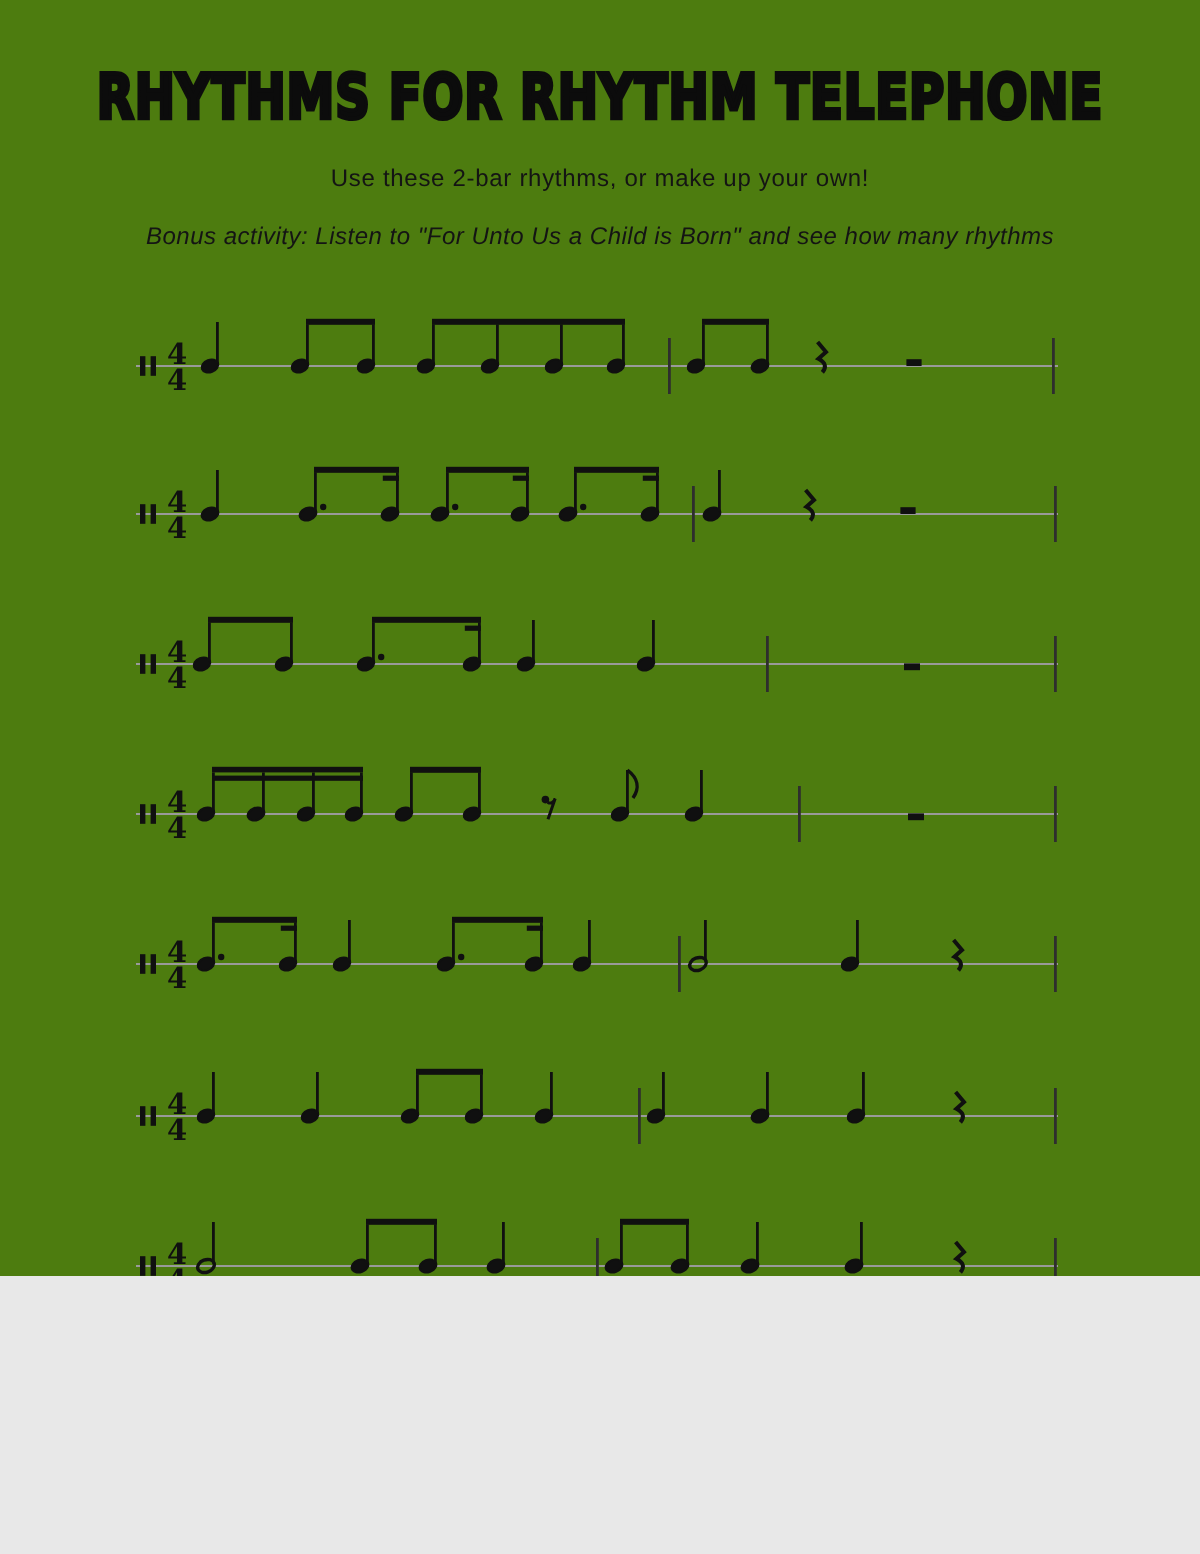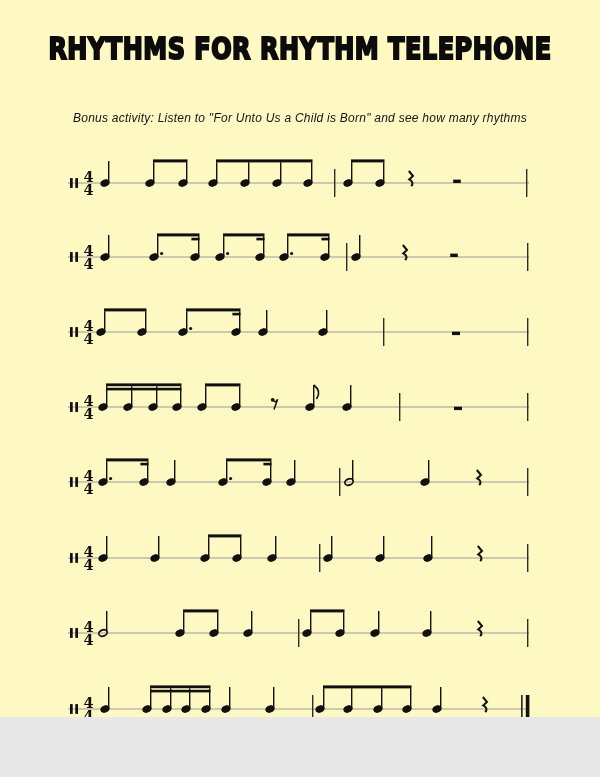--- a/index.html
+++ b/index.html
@@ -1,18 +1,18 @@
 <!DOCTYPE html>
 <html><head>
 <meta charset="utf-8">
 <style>
   html,body{margin:0;padding:0;background:#e8e8e8;}
   .page{
-    position:relative;width:600px;height:717px;margin:0 auto;
-    background:#fef9c3;overflow:hidden;
+    position:relative;width:600px;height:638px;margin:0 auto;
+    background:#4d7c0f;overflow:hidden;
     font-family:"Liberation Sans",sans-serif;color:#0d0d0d;
   }
   .title{
     position:absolute;top:31px;left:0;width:100%;margin:0;
     text-align:center;white-space:nowrap;
     font-family:"DejaVu Sans",sans-serif;font-weight:bold;
     font-size:24px;letter-spacing:.5px;color:#0c0c0c;
     -webkit-text-stroke:1.7px #0c0c0c;
     transform:scaleY(1.28);transform-origin:top center;
   }
@@ -25,20 +25,21 @@
     text-align:center;font-style:italic;font-size:12px;
     line-height:17px;letter-spacing:.25px;color:#141414;
   }
   .staff-svg{position:absolute;left:0;display:block;}
 </style>
 </head>
 <body>
 
 <div class="page">
   <h1 class="title">RHYTHMS FOR RHYTHM TELEPHONE</h1>
+  <p class="subtitle">Use these 2-bar rhythms, or make up your own!</p>
   <p class="bonus"><span>Bonus activity: Listen to "For Unto Us a Child is Born" and see how many rhythms</span><br></p>
   <div id="staves">
       <svg width="600" height="58" viewBox="0 0 600 58" class="staff-svg" style="top: 146px;">
         <line x1="68" y1="37" x2="529" y2="37" stroke="#9a9a9a" stroke-width="1.1"></line>
         <g>
           <rect x="70" y="32.1" width="2.7" height="9.8" fill="#101010"></rect>
           <rect x="75.3" y="32.1" width="2.7" height="9.8" fill="#101010"></rect>
         </g>
         <g>
           <text x="88.5" y="36.2" text-anchor="middle" font-family="&quot;DejaVu Serif&quot;,serif" font-weight="bold" font-size="14.5" fill="#101010">4</text>

